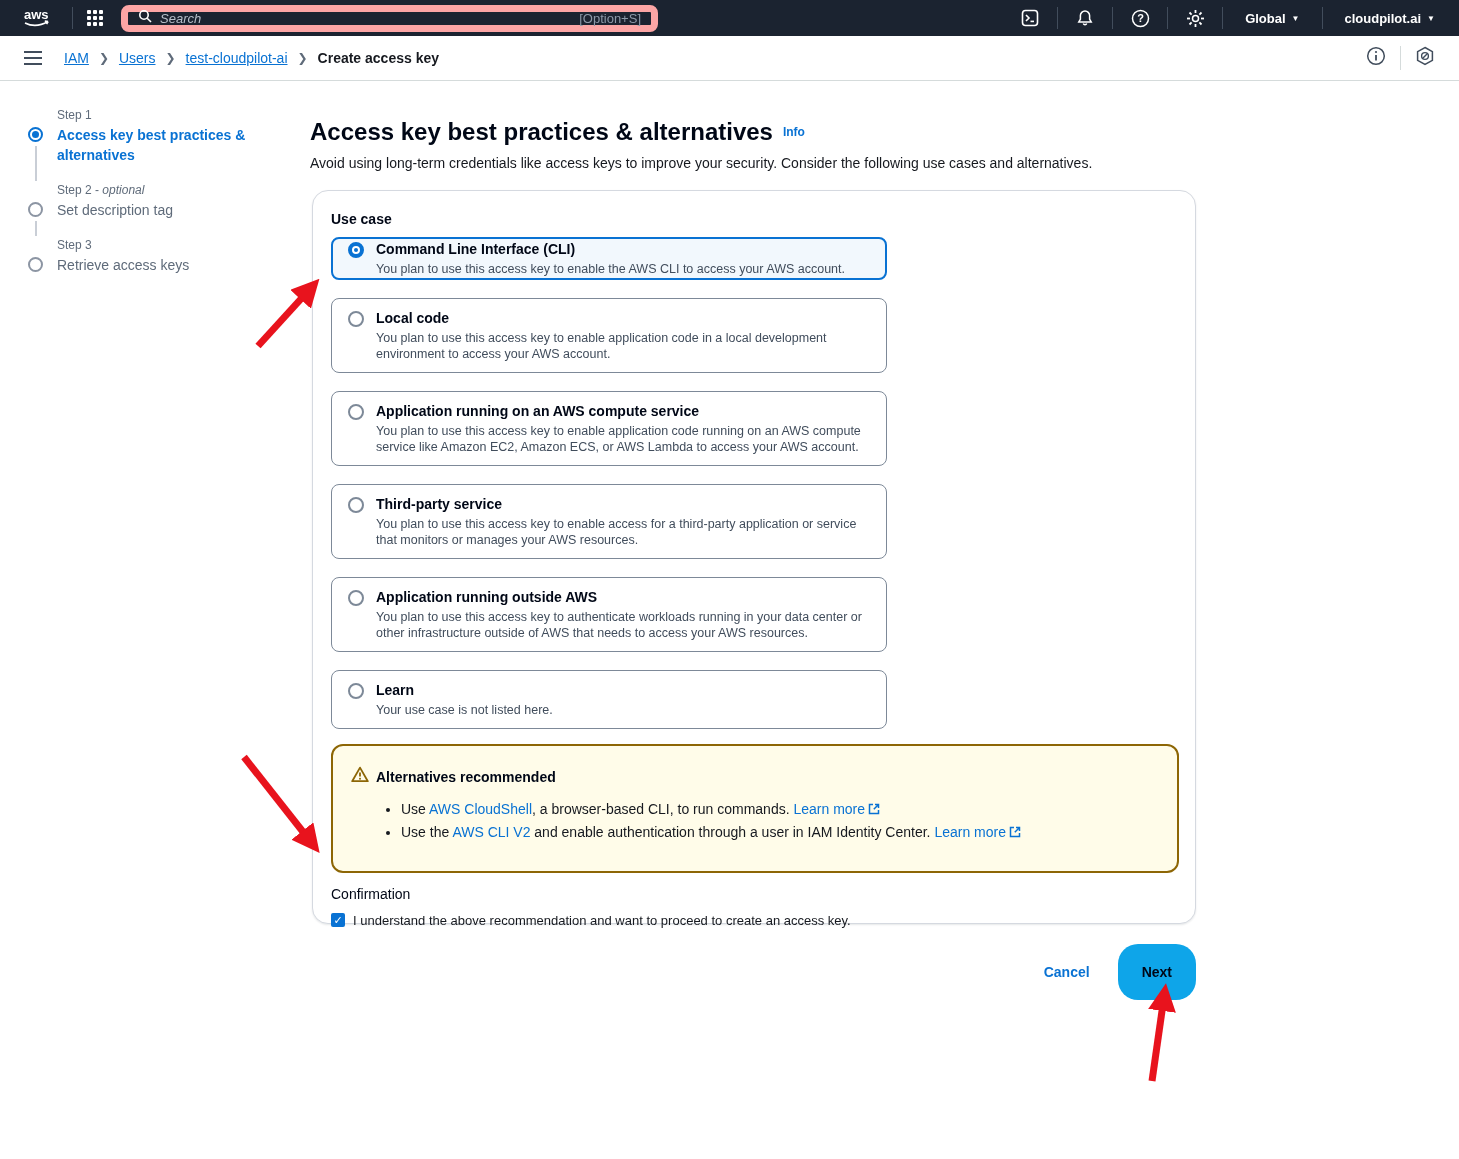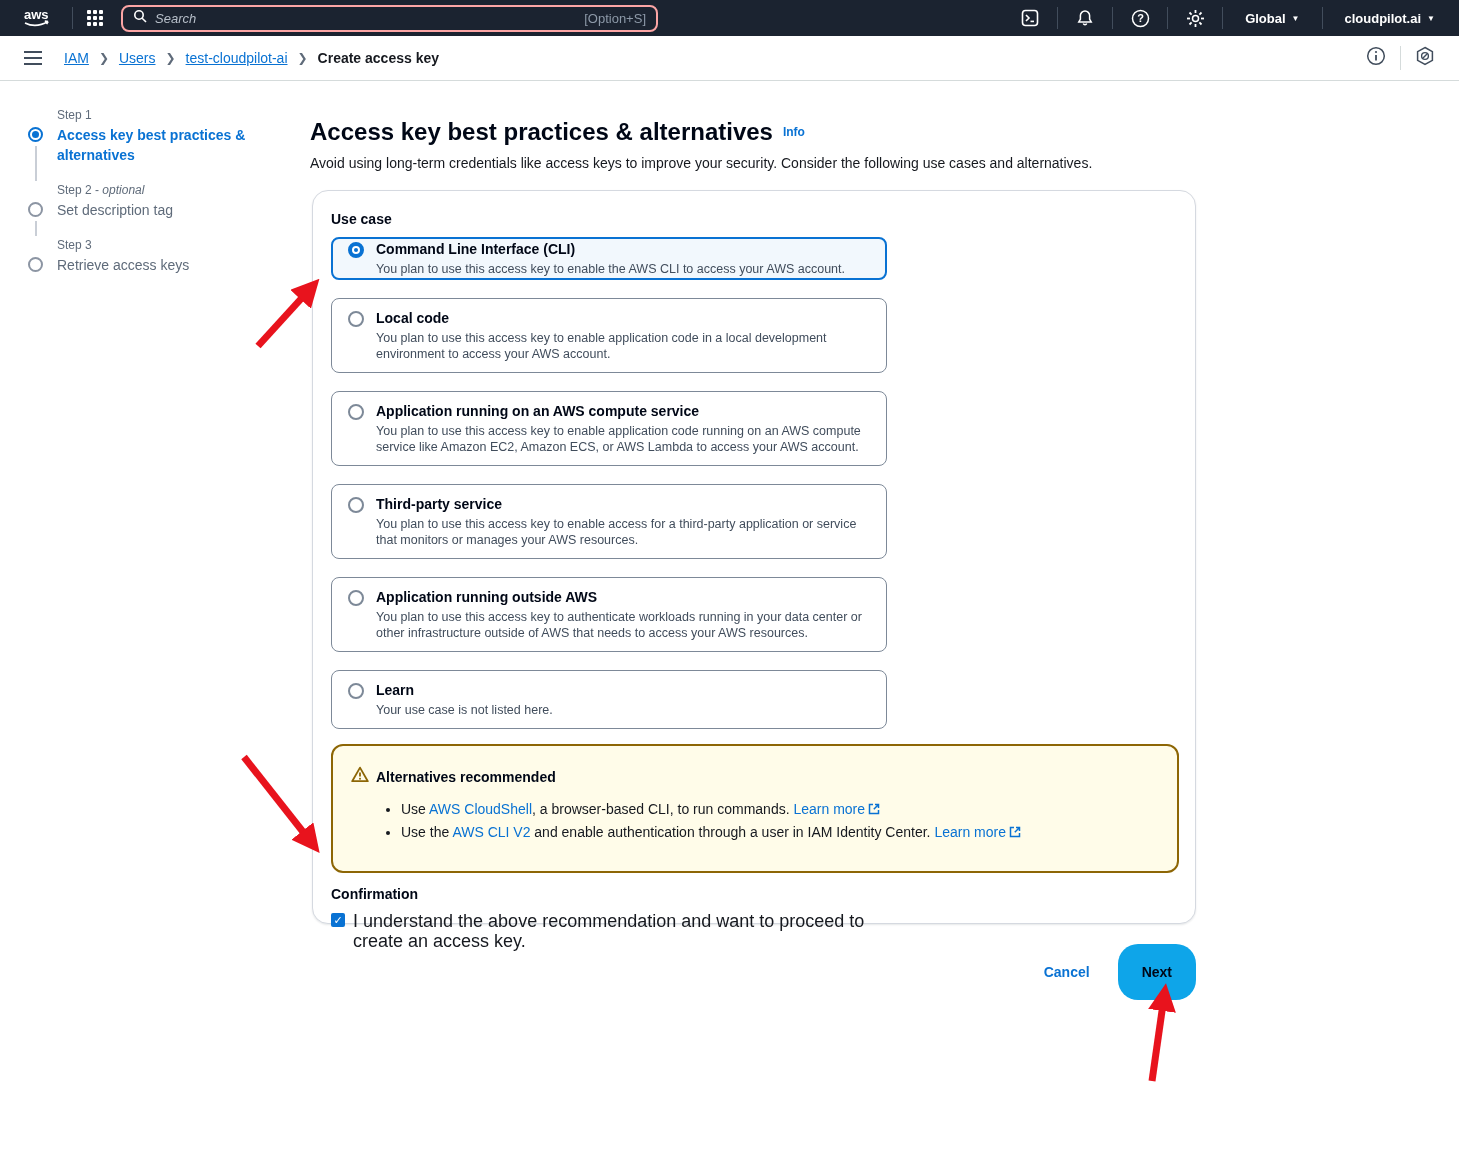--- a/index.html
+++ b/index.html
@@ -15,21 +15,21 @@
   .topbar {
     position:absolute; top:0; left:0; width:1459px; height:36px;
     background:#1b2330; display:flex; align-items:center; padding:0 12px;
   }
   .aws-logo { margin:0 6px 0 8px; display:flex; align-items:center; }
   .tb-divider { width:1px; height:22px; background:#424d5c; margin:0 10px; }
   .grid-icon { display:grid; grid-template-columns:repeat(3,4px); grid-gap:2px; padding:4px; cursor:pointer; }
   .grid-icon i { width:4px; height:4px; background:#ffffff; border-radius:1px; }
   .search-field {
     margin-left:14px; width:537px; height:27px;
-    border:2px solid #fca5a5; border-radius:8px;
+    border:7px solid #fca5a5; border-radius:8px;
     display:flex; align-items:center; padding:0 10px; background:#1b2330;
   }
   .search-field input {
     flex:1; background:transparent; border:none; outline:none;
     color:#d1d5db; font-size:13px; font-style:italic; margin-left:8px;
     font-family:"Liberation Sans", sans-serif;
   }
   .search-field input::placeholder { color:#b7bfc9; font-style:italic; }
   .search-shortcut { color:#8d99a8; font-size:13px; }
   .topbar-right { margin-left:auto; display:flex; align-items:center; height:100%; }
@@ -105,27 +105,27 @@
     width:848px; margin-top:-3px; background:#fffce9; border:2px solid #8d6605;
     border-radius:12px; padding:20px 20px 24px 18px;
   }
   .alert-head { display:flex; align-items:center; gap:7px; }
   .alert-title { font-size:14px; font-weight:bold; color:#000716; }
   .alert-bullets { margin:14px 0 0 50px; }
   .alert-bullets li { font-size:14px; color:#16191f; margin-bottom:6px; }
   .a-link { color:#0972d3; cursor:pointer; }
   .ext-icon { display:inline-block; vertical-align:-1px; margin-left:3px; }
   
-  .confirm-label { font-size:14px; font-weight:bold; color:#000716; margin-top:13px; }
+  .confirm-label { font-size:14px; font-weight:normal; color:#000716; margin-top:13px; }
   .confirm-row { display:flex; gap:8px; margin-top:9px; }
   .checkbox {
     flex:0 0 14px; width:14px; height:14px; border-radius:2px; background:#0972d3;
     color:#fff; font-size:11px; line-height:14px; text-align:center; margin-top:2px; cursor:pointer;
   }
-  .confirm-text { font-size:18px; color:#16191f; line-height:20px; max-width:520px; }
+  .confirm-text { font-size:13px; color:#16191f; line-height:20px; max-width:520px; }
   
   .footer-actions {
     position:absolute; left:312px; top:944px; width:884px;
     display:flex; justify-content:flex-end; align-items:center; gap:28px;
   }
   .cancel-link { color:#0972d3; font-size:14px; font-weight:bold; cursor:pointer; }
   .next-btn {
     background:#0ea5e9; color:#000716; font-size:14px; font-weight:bold;
     border:none; border-radius:20px; padding:20px 24px; cursor:pointer;
     font-family:"Liberation Sans", sans-serif;

